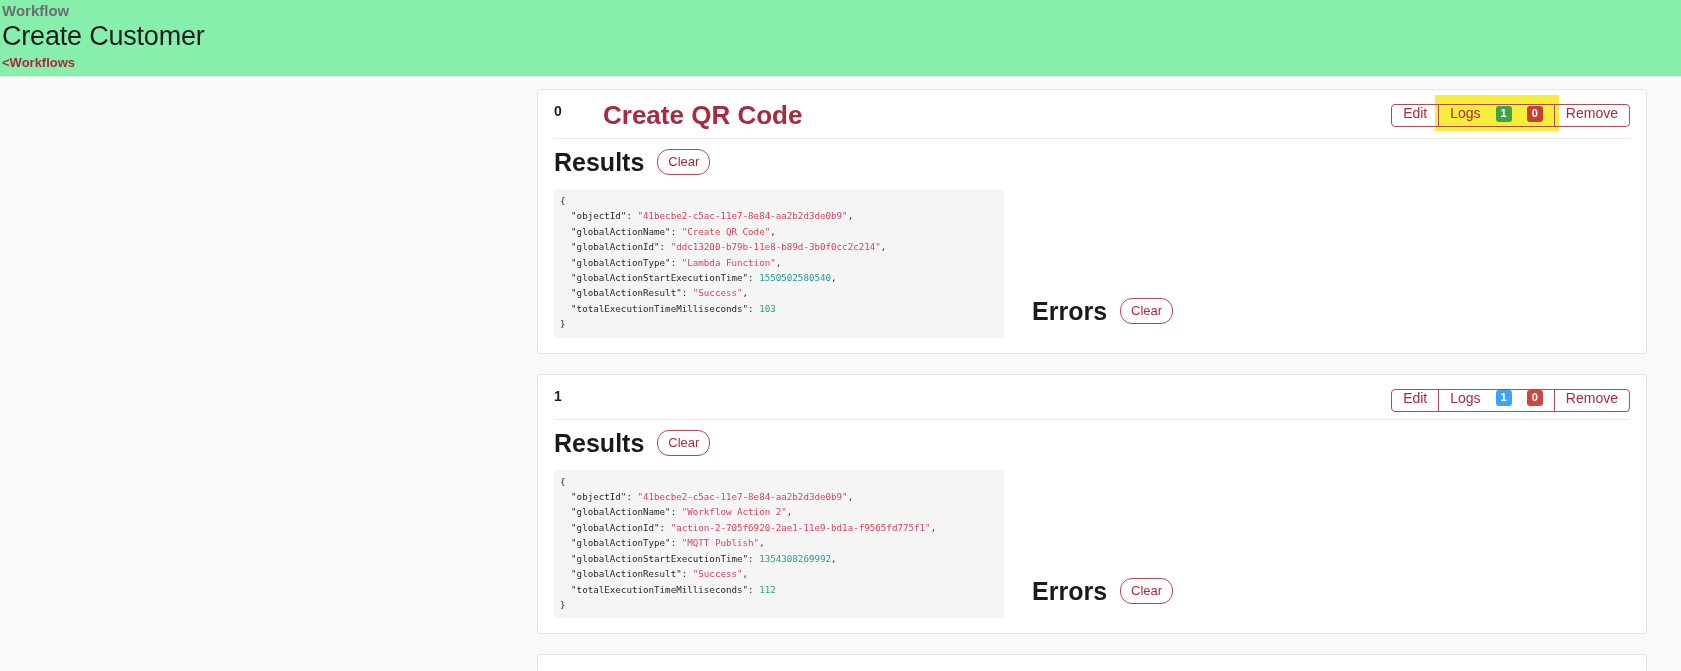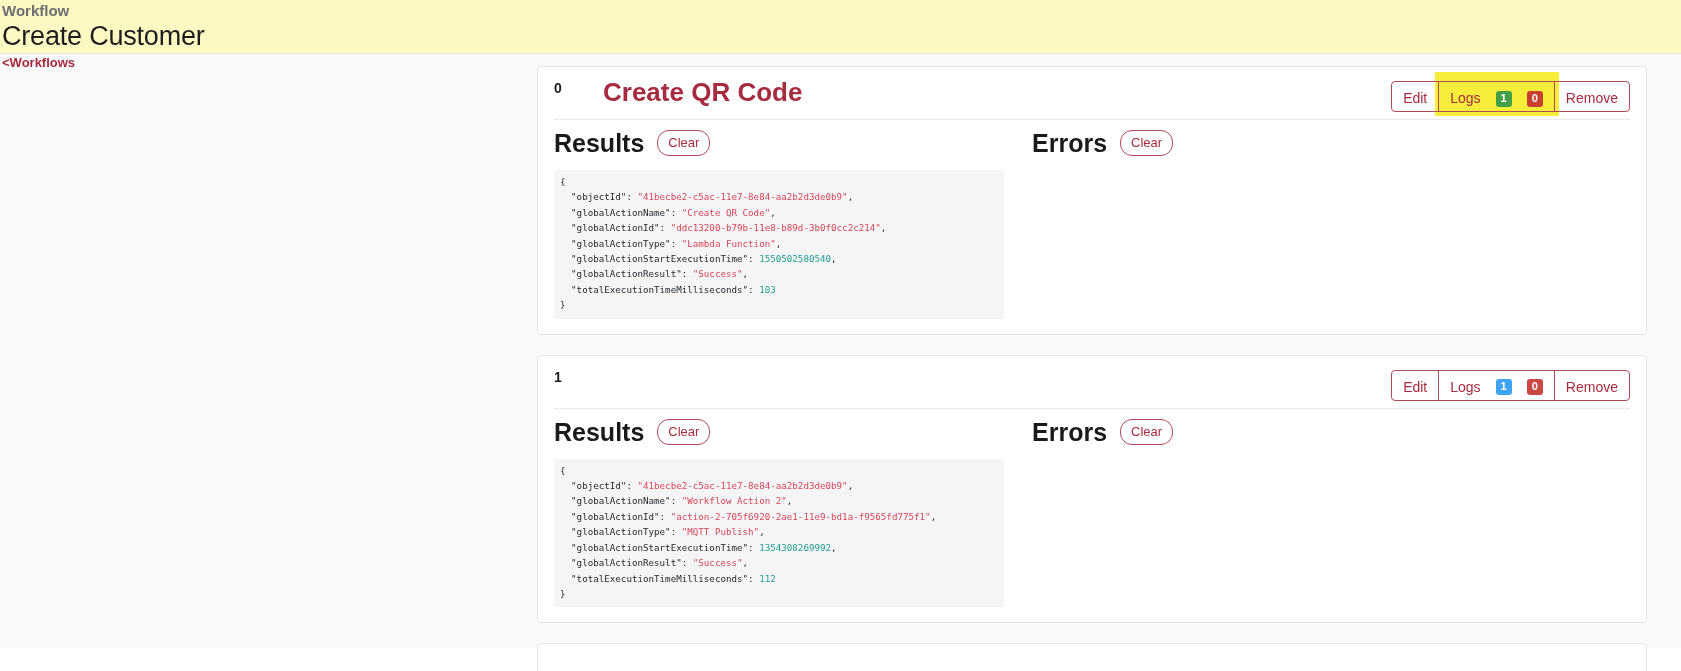--- a/index.html
+++ b/index.html
@@ -11,56 +11,56 @@
   }
   *{box-sizing:border-box;}
   html,body{margin:0;padding:0;}
   body{
     width:1681px;height:671px;overflow:hidden;
     background:#ffffff;
     font-family:"Liberation Sans",sans-serif;
     color:#1d1d1f;
   }
   
-  .page-header{background:#fef9c3;padding:2px 8px 8px 2px;border-bottom:1px solid #e7e7e7;height:54px;}
+  .page-header{background:#86efac;padding:2px 8px 8px 2px;border-bottom:1px solid #e7e7e7;height:77px;}
   .eyebrow{font-size:15px;font-weight:700;color:#6e6e73;line-height:18px;}
   .page-title{font-size:27px;font-weight:400;color:#1d1d1f;margin:1px 0 2px;line-height:30px;letter-spacing:-0.2px;}
   .back-link{font-size:13px;font-weight:700;color:var(--accent);text-decoration:none;line-height:15px;display:inline-block;cursor:pointer;}
   
   .content{background:#fafafa;height:594px;padding:12px 34px 0 537px;}
   
   .card{
     background:#fff;border:1px solid #e3e3e3;border-radius:4px;
     margin-bottom:20px;
   }
   .card-header{display:flex;align-items:flex-start;padding:9px 16px 7px;}
   .idx{width:49px;font-size:14px;font-weight:700;color:#1d1d1f;padding-top:4px;}
   .card-title{margin:0;font-size:26px;font-weight:700;color:var(--accent);line-height:32px;white-space:nowrap;}
   .btn-group{margin-left:auto;display:flex;position:relative;z-index:0;margin-top:5px;}
   .btn{
     font-family:inherit;font-size:14px;color:var(--accent);
     background:transparent;border:1px solid var(--btn-border);
-    padding:8px 11px 4px;line-height:17px;cursor:pointer;white-space:nowrap;
+    padding:0 11px 4px;line-height:17px;cursor:pointer;white-space:nowrap;
   }
   .btn + .btn{margin-left:-1px;}
   .btn:first-child{border-radius:4px 0 0 4px;}
   .btn:last-child{border-radius:0 4px 4px 0;}
   .btn-logs{position:relative;display:flex;align-items:center;gap:15px;}
   .btn-logs.highlighted::before{
     content:"";position:absolute;z-index:-1;
     top:-10px;bottom:-5px;left:-4px;right:-5px;
     background:var(--highlight);
   }
   .badge{
     display:inline-block;min-width:8px;padding:1px 5px 2px;
     font-size:11px;font-weight:700;color:#fff;text-align:center;
     border-radius:3px;line-height:13px;
   }
   .card-divider{border:none;border-top:1px solid #eaeaea;margin:0 16px;}
-  .card-body{display:flex;gap:28px;padding:8px 16px 15px;}
+  .card-body{display:flex;gap:28px;padding:8px 16px 15px;align-items:flex-end;}
   .results-col{width:450px;flex:0 0 450px;}
   .errors-col{flex:1;}
   .col-head{display:flex;align-items:center;gap:13px;margin:0 0 12px;}
   .col-head h3{margin:0;font-size:25px;font-weight:700;color:#1a1a1a;line-height:30px;}
   .clear-btn{
     font-family:inherit;font-size:13px;color:var(--accent);
     background:#fff;border:1px solid var(--btn-border);border-radius:12px;
     padding:4px 10px 5px;line-height:15px;cursor:pointer;
   }
   pre.json{

